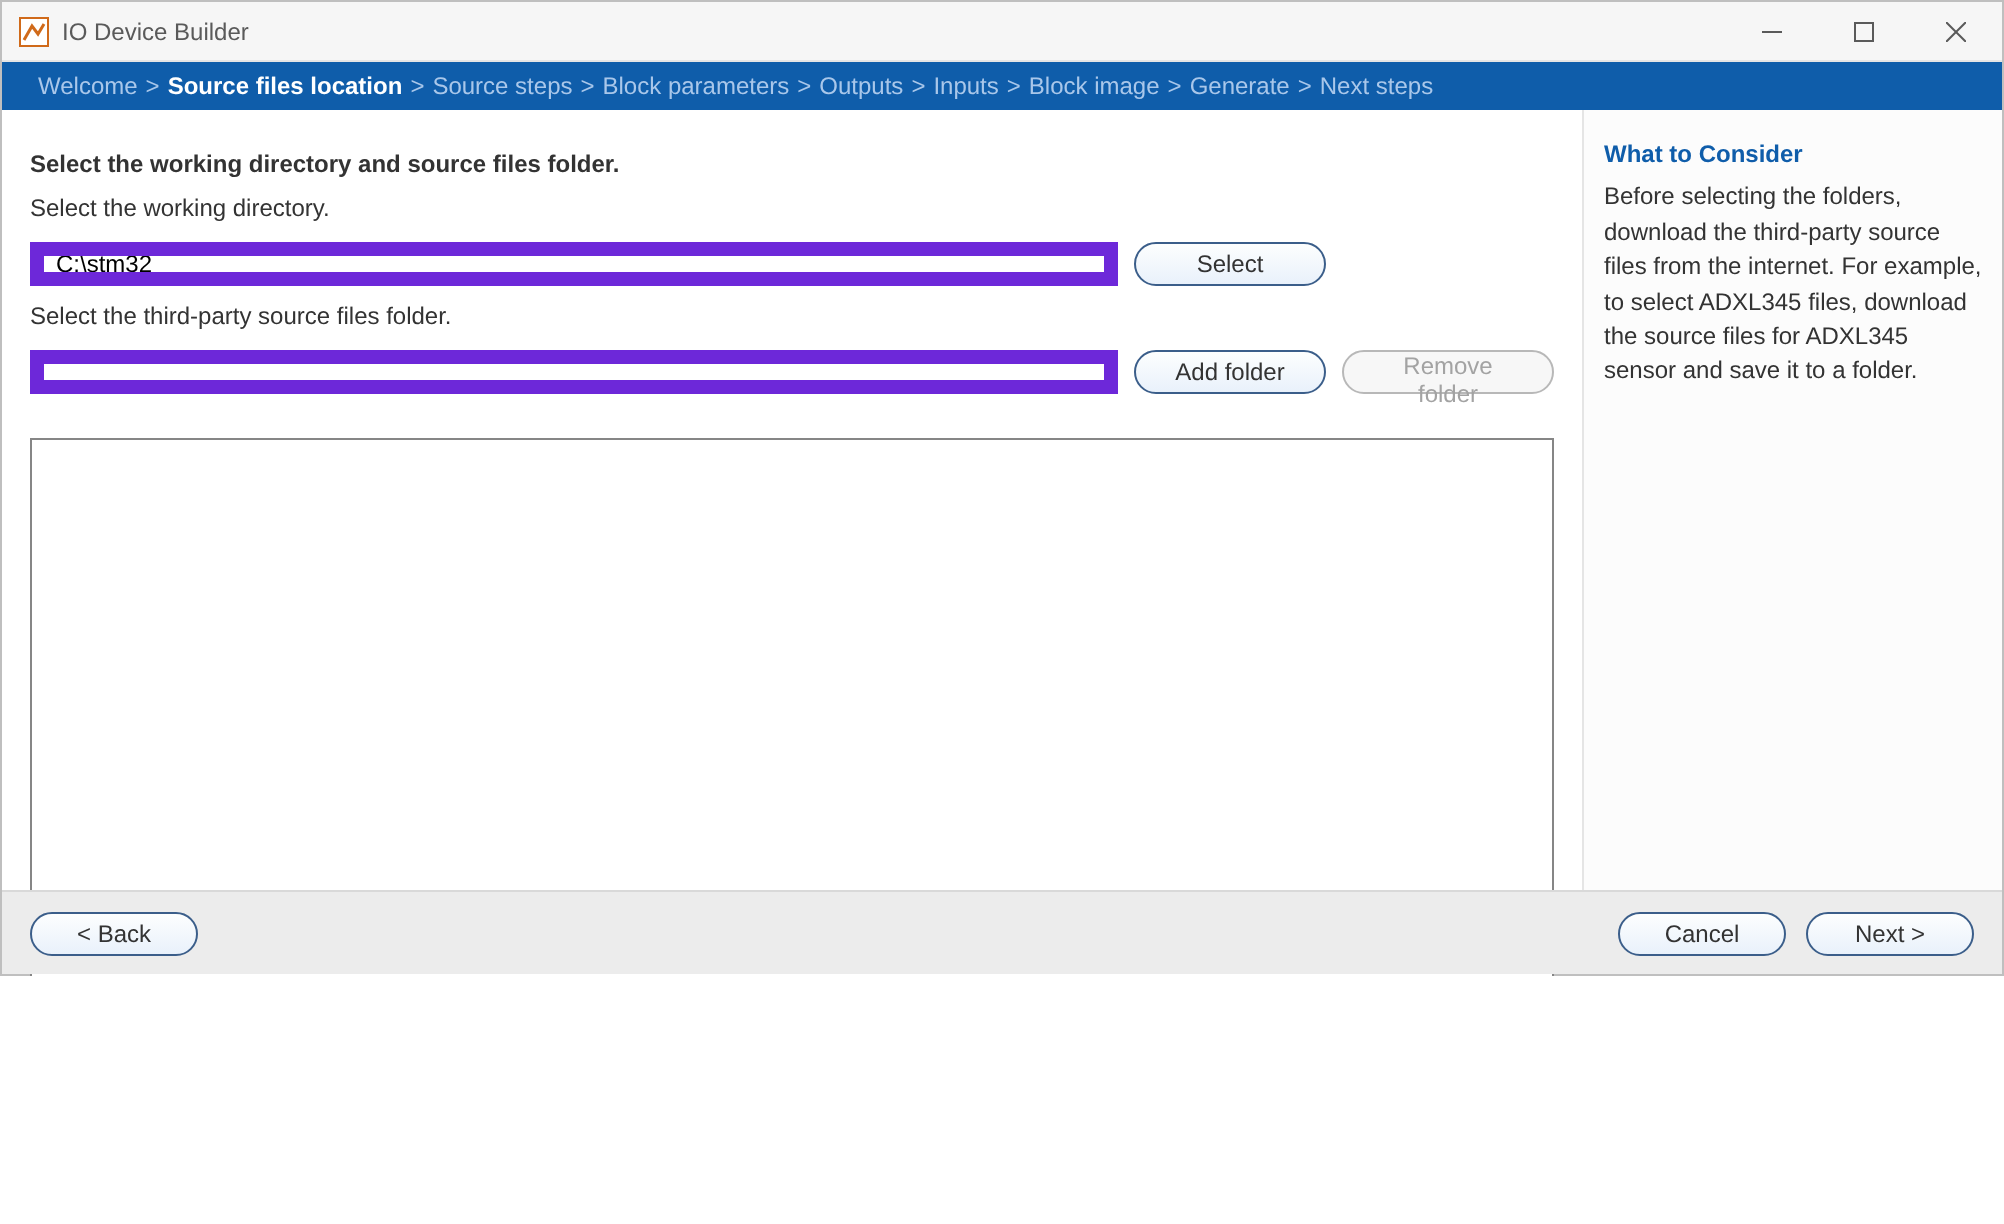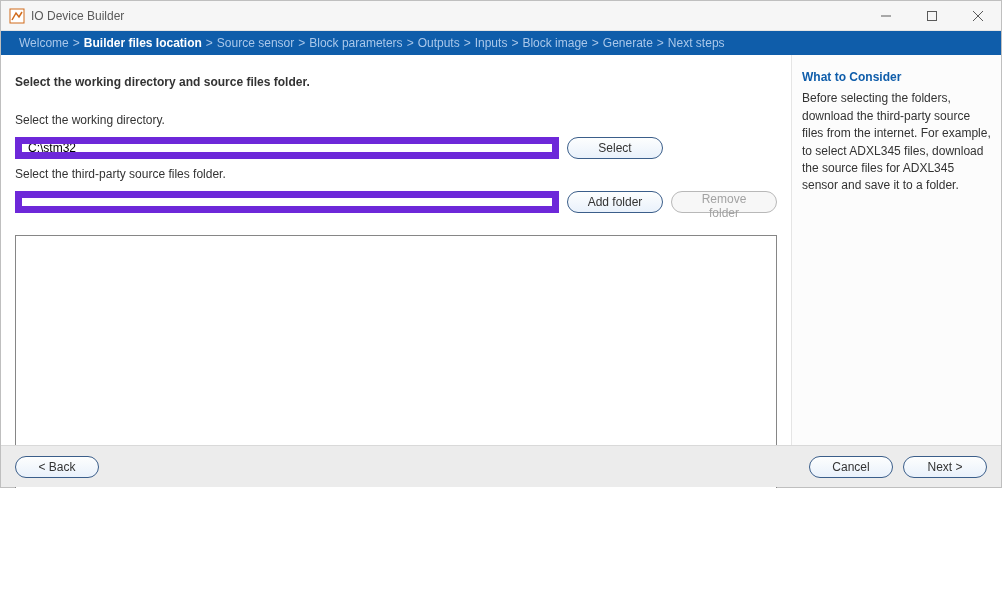--- a/index.html
+++ b/index.html
@@ -13,21 +13,21 @@
   .titlebar .winbtn { width: 46px; height: 30px; display: flex; align-items: center; justify-content: center; color: #5a5a5a; }
   .titlebar .winbtn svg { width: 10px; height: 10px; stroke: #5a5a5a; }
   
   .breadcrumbs { background: #0f5daa; color: #c5d8ef; height: 24px; display: flex; align-items: center; padding: 0 18px; font-size: 12px; white-space: nowrap; overflow: hidden; }
   .breadcrumbs .crumb { color: #a9c7ea; }
   .breadcrumbs .crumb.active { color: #ffffff; font-weight: 700; }
   .breadcrumbs .sep { color: #a9c7ea; margin: 0 4px; }
   
   .body { flex: 1; display: flex; background: #ffffff; min-height: 0; }
   .main { flex: 1; padding: 10px 14px 0 14px; display: flex; flex-direction: column; min-height: 0; }
-  .main h2 { font-size: 12px; font-weight: 700; margin: 10px 0 24px 0; color: #333; }
+  .main h2 { font-size: 12px; font-weight: 700; margin: 10px 0 8px 0; color: #333; }
   .main .label { margin: 0 0 10px 0; }
   .row { display: flex; align-items: center; margin-bottom: 8px; gap: 8px; }
   .row input.text { flex: 0 0 544px; width: 544px; height: 22px; border: 7px solid #6d28d9; padding: 0 6px; font-family: inherit; font-size: 12px; background: #fff; }
   .btn { height: 22px; min-width: 96px; padding: 0 14px; border: 1px solid #3b5e8a; border-radius: 11px; background: linear-gradient(#fdfefe, #e9f1fb); color: #333; font-size: 12px; cursor: pointer; }
   .btn:disabled { border-color: #b8b8b8; color: #a3a3a3; background: #f7f7f7; cursor: default; }
   .listbox { flex: 1; border: 1px solid #868686; background: #fff; margin-top: 14px; margin-bottom: 10px; min-height: 280px; }
   
   .side { width: 210px; border-left: 1px solid #e5e5e5; padding: 10px 10px 0 10px; background: #fcfcfc; font-size: 12px; line-height: 1.45; }
   .side h3 { margin: 4px 0 4px 0; font-size: 12px; font-weight: 700; color: #0f5daa; }
   .side p { margin: 0; color: #333; }
@@ -64,23 +64,23 @@
       <svg viewBox="0 0 10 10">
           <line x1="0" y1="0" x2="10" y2="10" stroke-width="1"></line>
           <line x1="10" y1="0" x2="0" y2="10" stroke-width="1"></line>
         </svg>
     </div>
   </div>
 
   <div class="breadcrumbs" id="breadcrumbs">
       <span class="crumb">Welcome</span>
       <span class="sep">&gt;</span>
-      <span class="crumb active">Builder files location</span>
+      <span class="crumb active">Source files location</span>
       <span class="sep">&gt;</span>
-      <span class="crumb">Source sensor</span>
+      <span class="crumb">Source steps</span>
       <span class="sep">&gt;</span>
       <span class="crumb">Block parameters</span>
       <span class="sep">&gt;</span>
       <span class="crumb">Outputs</span>
       <span class="sep">&gt;</span>
       <span class="crumb">Inputs</span>
       <span class="sep">&gt;</span>
       <span class="crumb">Block image</span>
       <span class="sep">&gt;</span>
       <span class="crumb">Generate</span>

